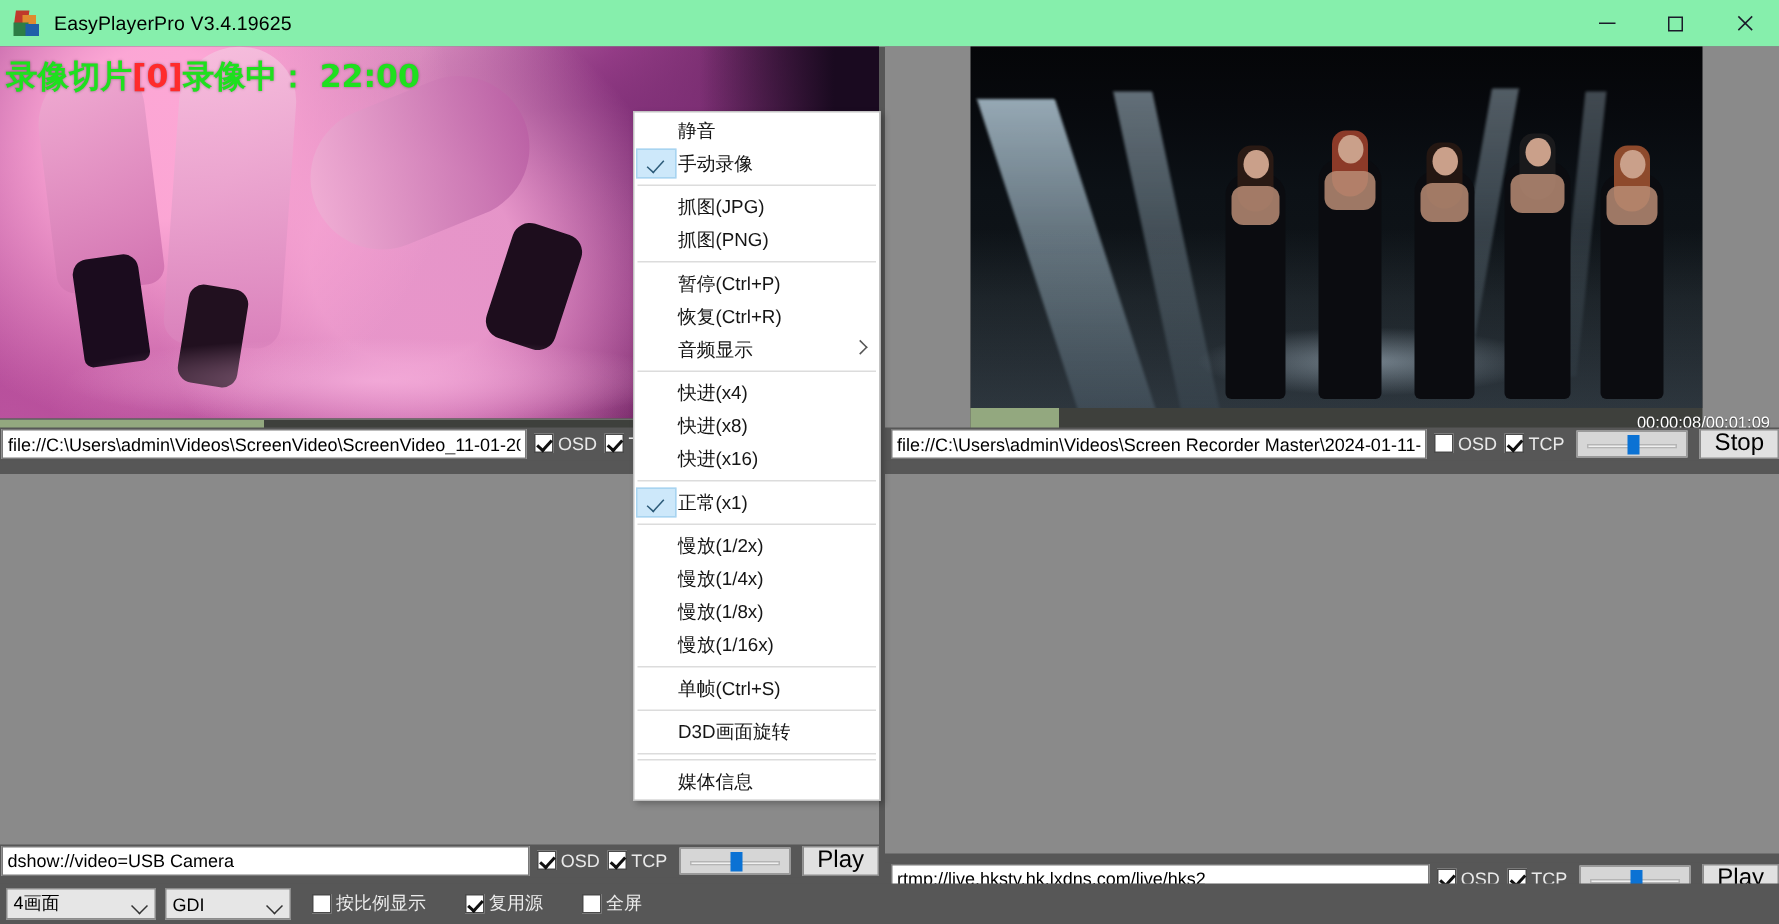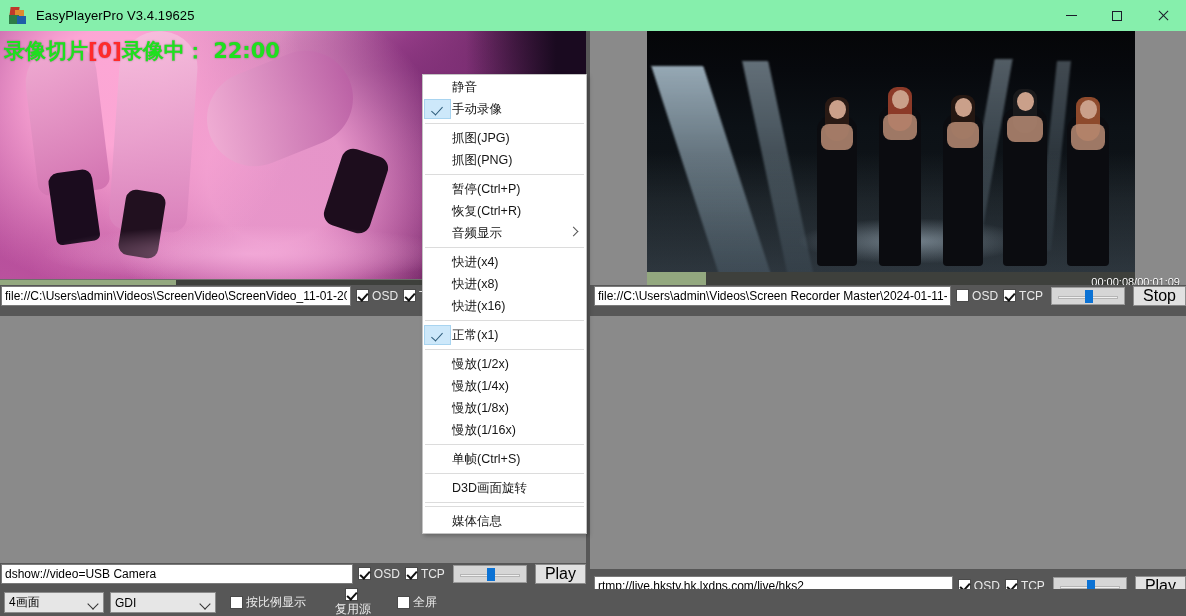--- a/index.html
+++ b/index.html
@@ -159,21 +159,21 @@
   .toolbar{position:absolute;left:0;top:589px;width:1186px;height:27px;background:#575757;display:flex;align-items:center;}
   .sel{
     height:21px;box-sizing:border-box;margin-left:4px;
     background:#e6e6e6;border:1px solid #8c8c8c;
     font-size:12px;color:#000;display:flex;align-items:center;
     padding:0 4px;position:relative;flex:none;
     font-family:"Liberation Sans",sans-serif;
   }
   .sel .cv{position:absolute;right:6px;top:7px;width:7px;height:7px;border:solid #333;border-width:0 1.5px 1.5px 0;transform:rotate(45deg);}
   .sel-a{width:100px;}
-  .sel-b{width:106px;text-align:right;}
+  .sel-b{width:84px;text-align:right;}
   .tb-chk{display:flex;align-items:center;margin-left:14px;flex:none;}
   .tb-chk .chk-lbl{color:#ececec;}
 
   
   .ctxmenu{
     position:absolute;left:422px;top:74px;width:163px;
     background:#ffffff;border:1px solid #c3c3c3;
     box-shadow:2px 2px 4px rgba(0,0,0,.25);
     z-index:50;padding:1px 0;
     font-family:"Liberation Sans","DejaVu Sans",sans-serif;
@@ -360,21 +360,21 @@
       <span class="cv"></span>
     </div>
     <div class="sel sel-b" style="margin-left:6px;">
       <span>GDI</span>
       <span class="cv"></span>
     </div>
     <div class="tb-chk">
       <span class="chk"></span>
       <span class="chk-lbl">按比例显示</span>
     </div>
-    <div class="tb-chk" style="margin-left:26px;flex-direction:column;">
+    <div class="tb-chk" style="margin-left:26px;">
       <span class="chk on"></span>
       <span class="chk-lbl">复用源</span>
     </div>
     <div class="tb-chk" style="margin-left:26px;">
       <span class="chk"></span>
       <span class="chk-lbl">全屏</span>
     </div>
   </div>
 
   <div class="ctxmenu" id="ctxmenu">

